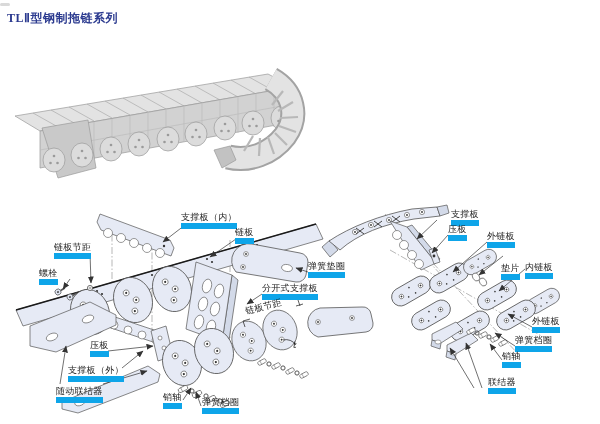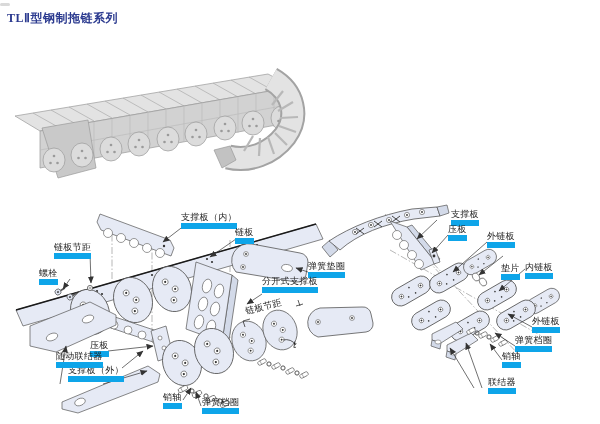--- a/index.html
+++ b/index.html
@@ -412,26 +412,26 @@
       <line x1="474" y1="388" x2="450" y2="348" marker-end="url(#arr)"></line>
       <line x1="482" y1="388" x2="466" y2="343" marker-end="url(#arr)"></line>
     </g>
   </svg>
 
   <span class="callout" style="left:181px;top:212px">支撑板（内）</span>
   <span class="callout" style="left:235px;top:227px">链板</span>
   <span class="callout" style="left:54px;top:242px">链板节距</span>
   <span class="callout" style="left:39px;top:268px">螺栓</span>
   <span class="callout" style="left:308px;top:261px">弹簧垫圈</span>
-  <span class="callout" style="left:262px;top:276px">分开式支撑板</span>
+  <span class="callout" style="left:262px;top:283px">分开式支撑板</span>
   <span class="callout nl rot" style="left:247px;top:306px">链板节距</span>
   <span class="pitch-sym" style="left:293px;top:340px">t</span>
   <span class="callout" style="left:90px;top:340px">压板</span>
   <span class="callout" style="left:68px;top:365px">支撑板（外）</span>
-  <span class="callout" style="left:56px;top:351px">随动联结器</span>
+  <span class="callout" style="left:56px;top:386px">随动联结器</span>
   <span class="callout" style="left:163px;top:392px">销轴</span>
   <span class="callout" style="left:202px;top:397px">弹簧档圈</span>
 
   <span class="callout" style="left:451px;top:209px">支撑板</span>
   <span class="callout" style="left:448px;top:224px">压板</span>
   <span class="callout" style="left:487px;top:231px">外链板</span>
   <span class="callout" style="left:501px;top:263px">垫片</span>
   <span class="callout" style="left:525px;top:262px">内链板</span>
   <span class="callout" style="left:532px;top:316px">外链板</span>
   <span class="callout" style="left:515px;top:335px">弹簧档圈</span>

